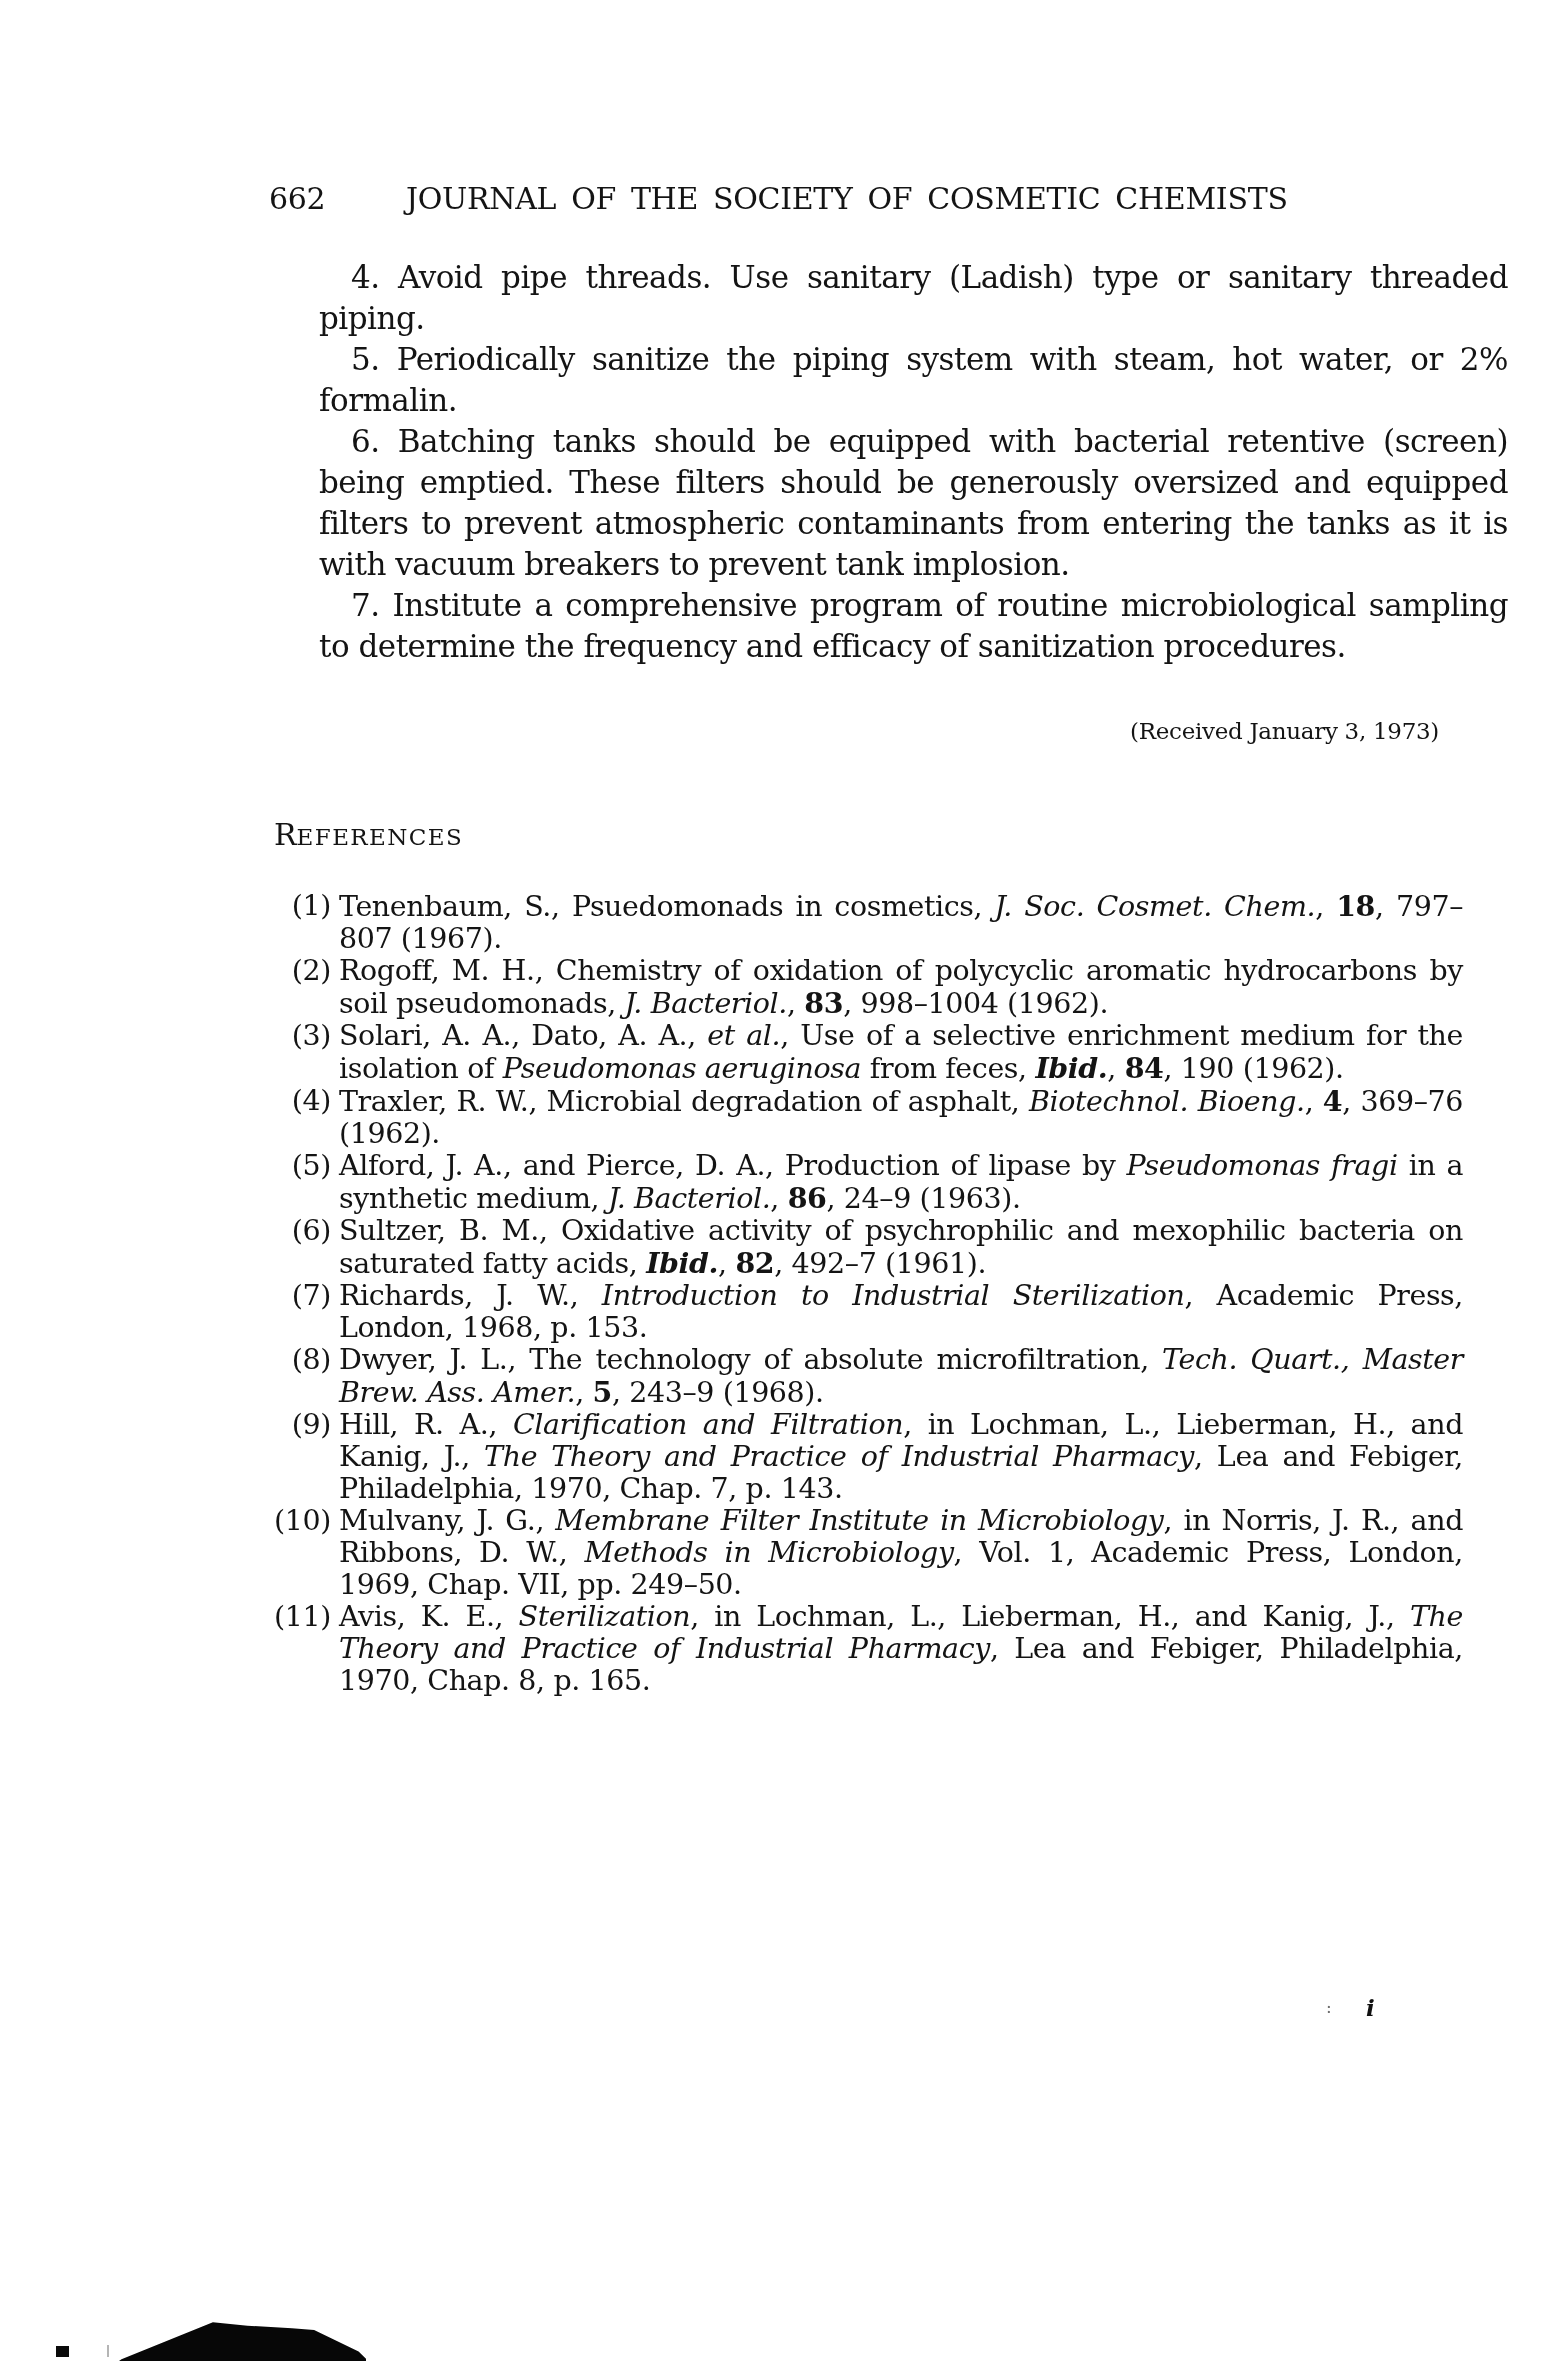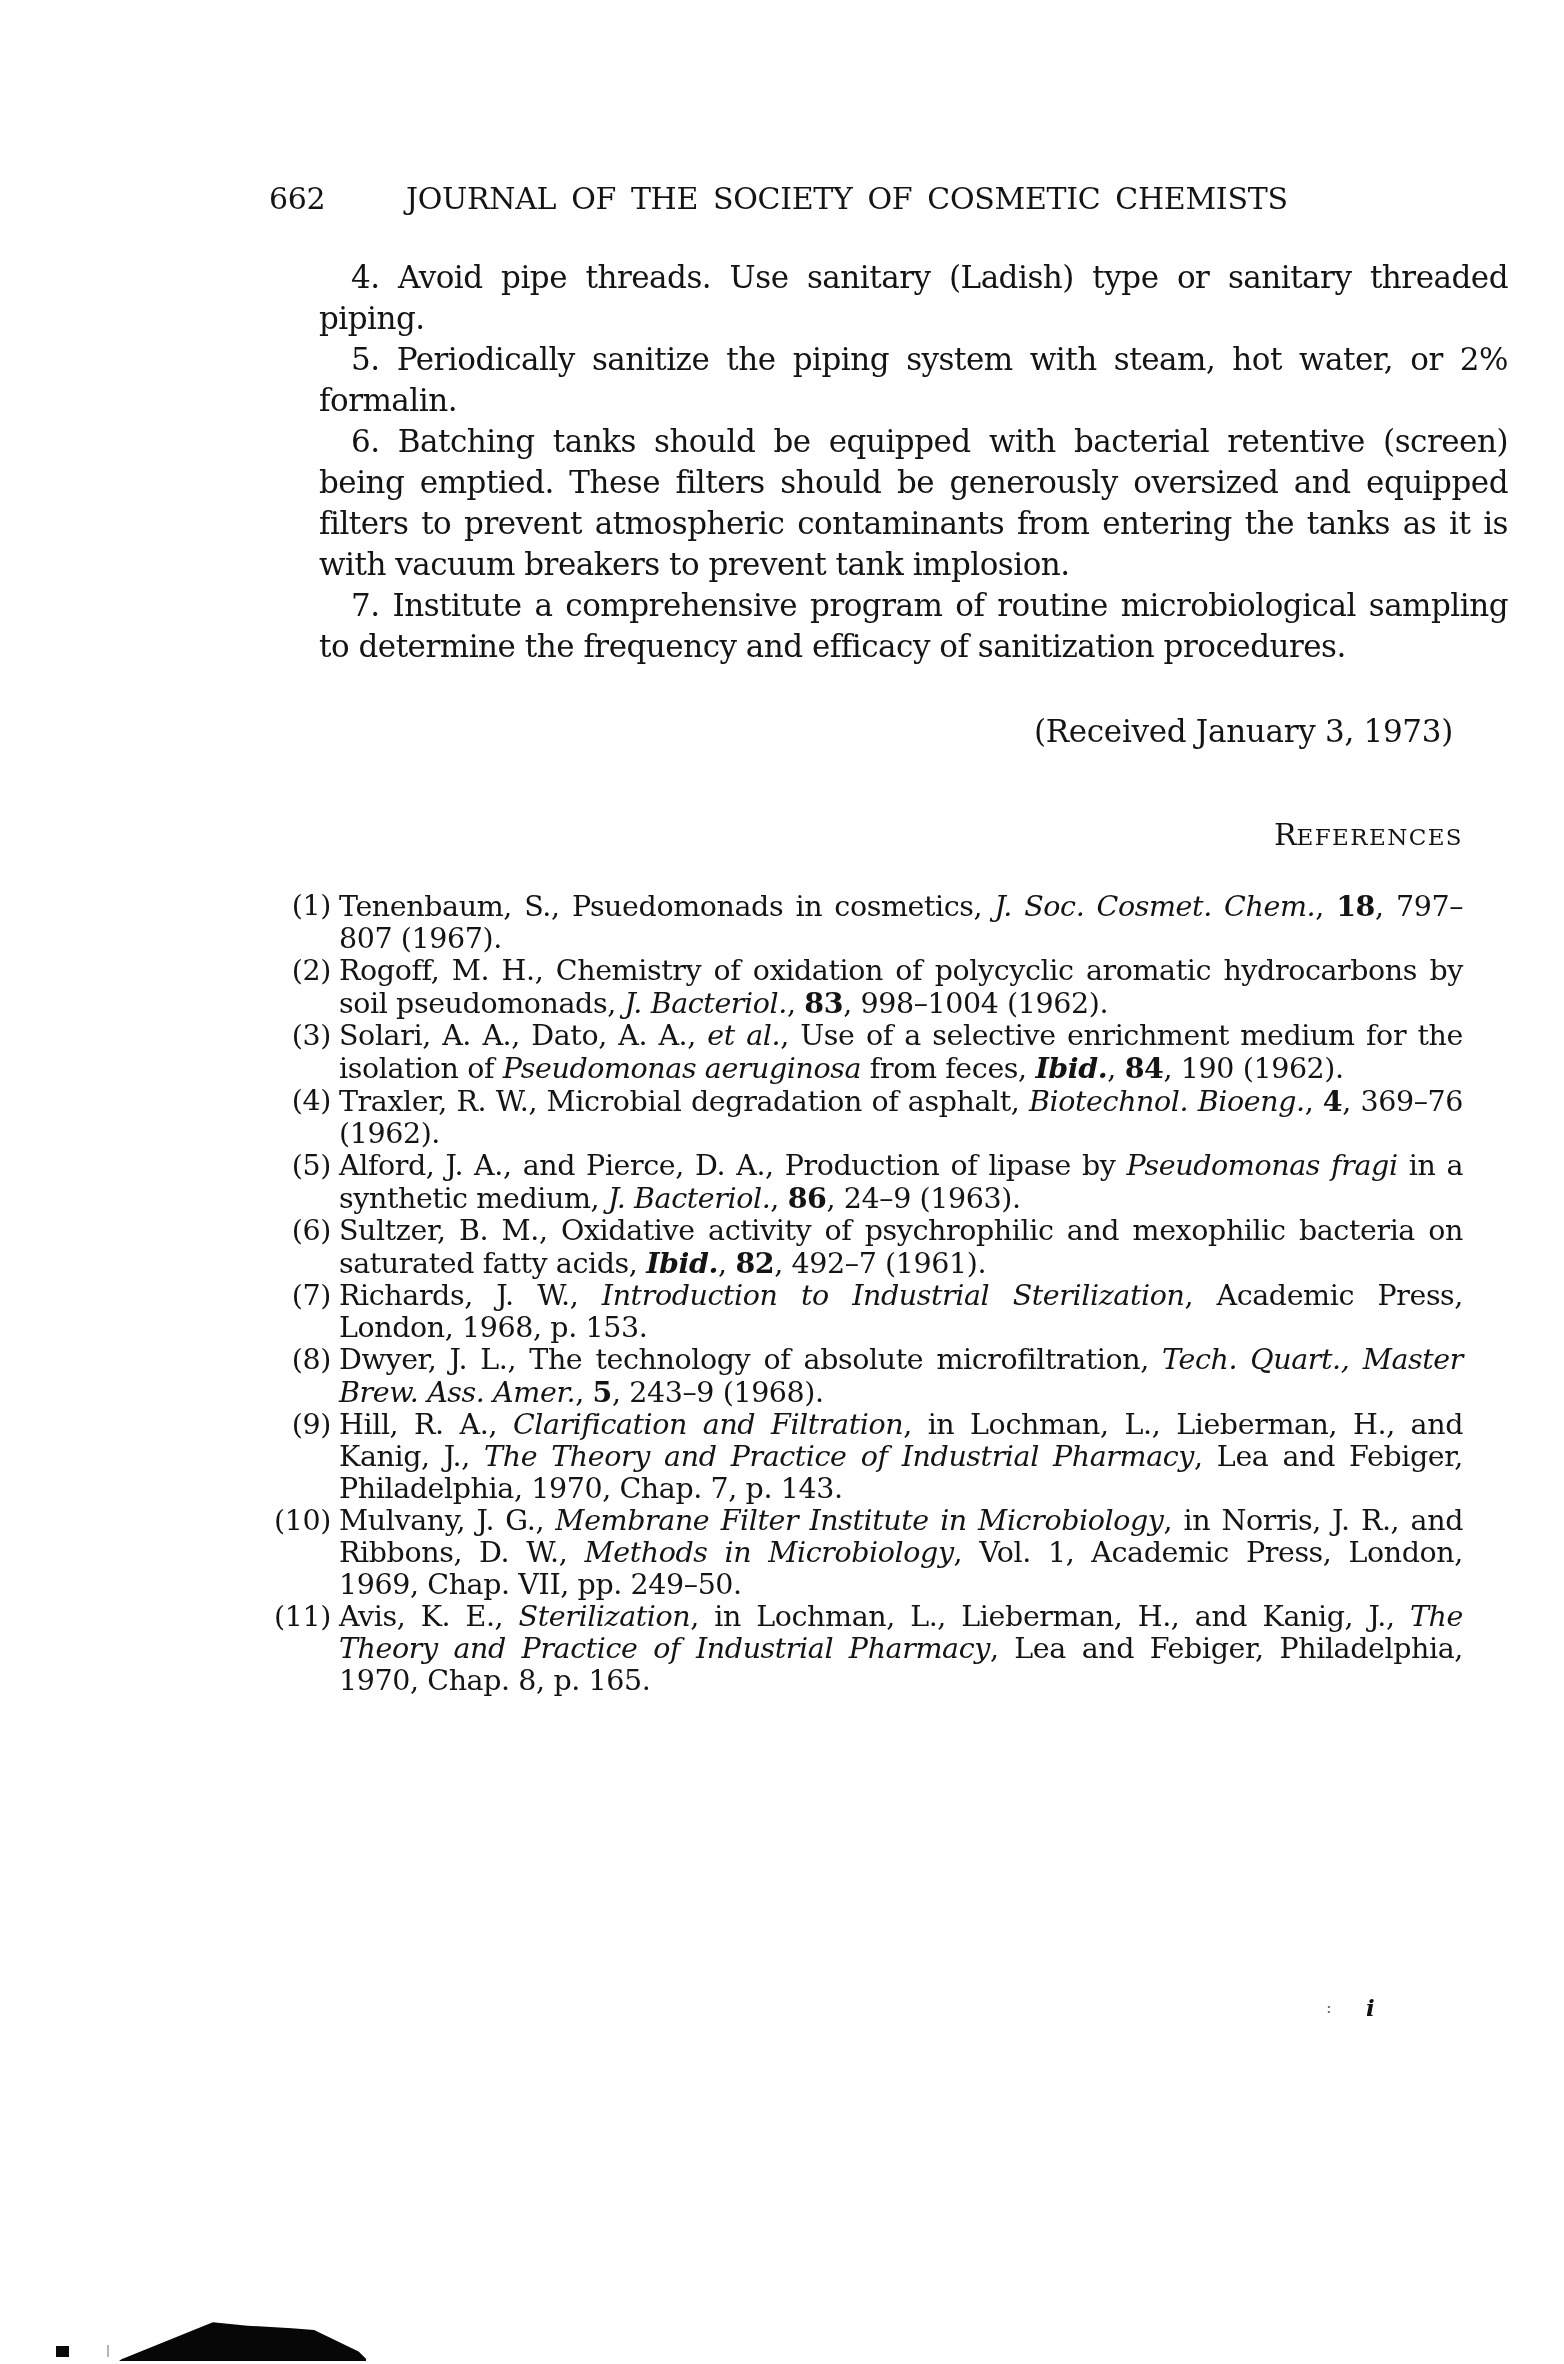--- a/index.html
+++ b/index.html
@@ -16,24 +16,24 @@
     font-size:30px;letter-spacing:-0.3px;}
   .pagenum{position:absolute;left:269px;top:0;text-align:center;}
   .jtitle{position:absolute;left:406px;top:0;word-spacing:5.7px;}
   
   .bodyblock{position:absolute;left:274px;top:257px;width:1189px;
     font-size:31px;line-height:41px;letter-spacing:-0.5px;margin-left:45px;}
   .bl{width:1189px;white-space:nowrap;}
   .jl{white-space:normal;text-align:justify;text-align-last:justify;}
   .ind{text-indent:32px;}
   
-  .received{position:absolute;top:712px;right:112px;font-size:31px;line-height:38px;
+  .received{position:absolute;top:712px;right:126px;font-size:23px;line-height:38px;
     letter-spacing:-0.3px;}
   
-  .refhead{position:absolute;left:274px;top:818px;width:1189px;text-align:right;
+  .refhead{position:absolute;left:274px;top:818px;width:1189px;text-align:left;
     line-height:34px;}
   .refhead .big{font-size:30px;}
   .refhead .small{font-size:23px;letter-spacing:1.4px;}
   
   .reflist{position:absolute;left:274px;top:890px;width:1189px;
     font-size:28.5px;line-height:32px;letter-spacing:-0.4px;}
   .ref-item{position:relative;padding-left:65px;text-align:justify;}
   .ref-num{position:absolute;left:0;top:0;width:57px;text-align:right;}
   
   .mark-colon{position:absolute;left:1326px;top:1997px;font-size:17px;color:#666;

